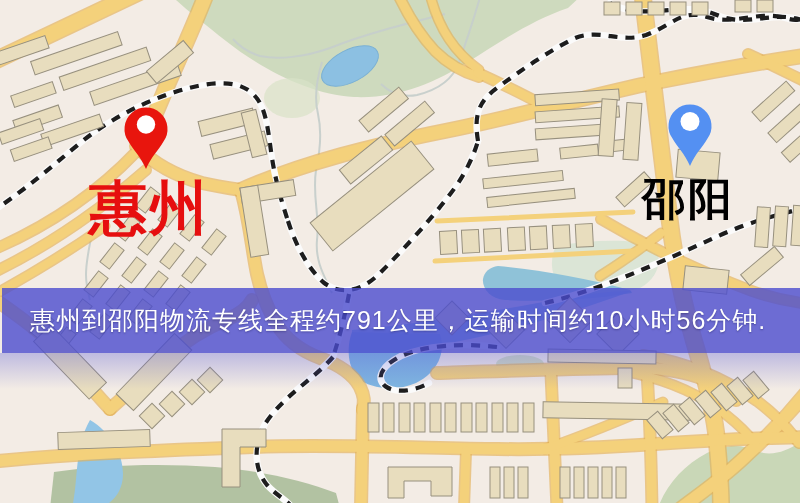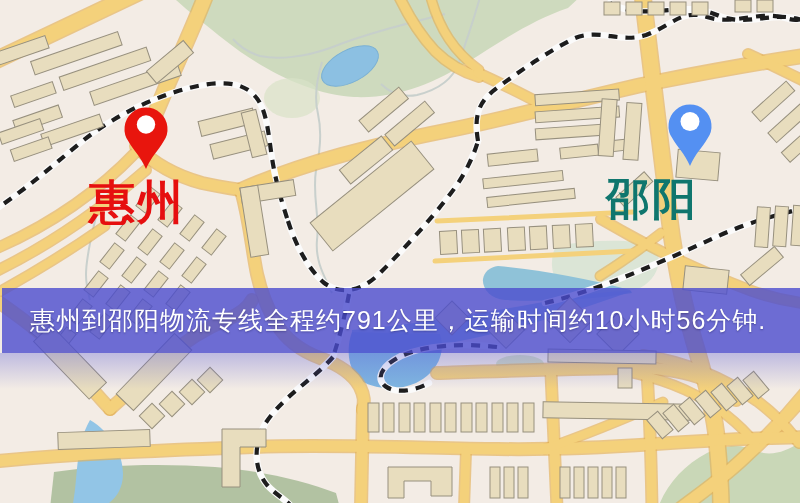--- a/index.html
+++ b/index.html
@@ -6,22 +6,22 @@
   .stage{
     position:relative;width:800px;height:503px;overflow:hidden;
     background:#f3ece5;
     font-family:"Liberation Sans","DejaVu Sans",sans-serif;
   }
   .stage svg{position:absolute;left:0;top:0;}
   .city-label{
     position:absolute;font-weight:bold;line-height:1;white-space:nowrap;
     letter-spacing:2px;
   }
-  .city-label.origin{left:89px;top:179px;font-size:46px;color:#e60f0f;}
-  .city-label.dest{left:606px;top:177px;font-size:44px;color:#0f766e;}
+  .city-label.origin{left:89px;top:179px;font-size:58px;color:#e60f0f;}
+  .city-label.dest{left:642px;top:177px;font-size:44px;color:#000000;}
   .banner{
     position:absolute;left:2px;top:288px;width:800px;height:65px;
     background:rgba(75,76,206,0.80);
     display:flex;align-items:center;
     color:#ffffff;font-size:25px;letter-spacing:1px;
     padding-left:28px;box-sizing:border-box;
     text-shadow:0 1px 2px rgba(10,10,60,0.35);
   }
   .banner-fade{
     position:absolute;left:0;top:353px;width:800px;height:36px;

